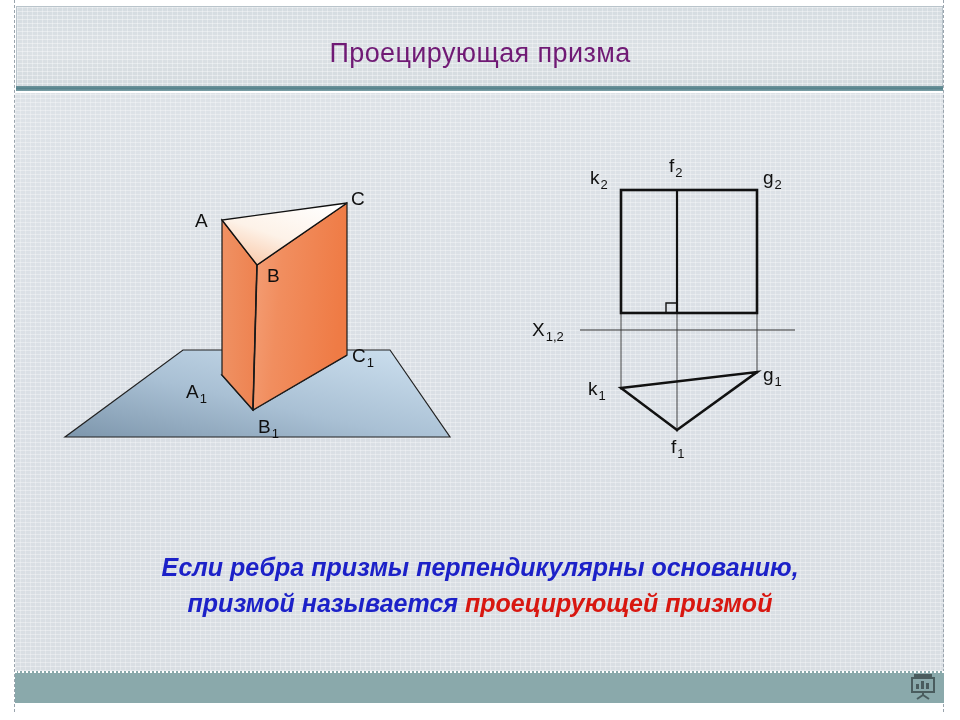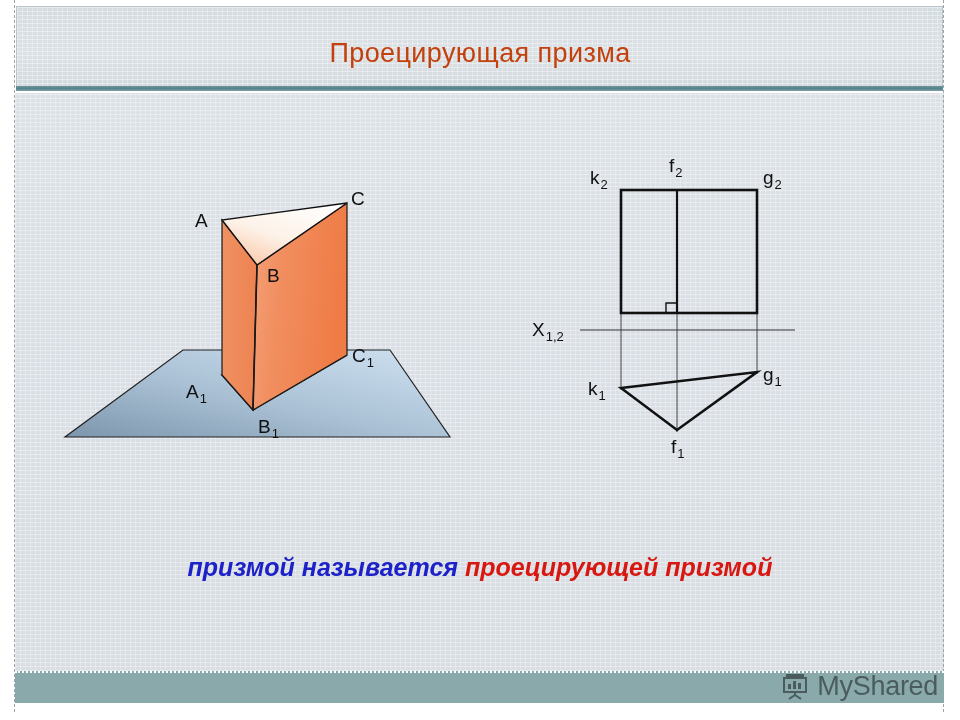--- a/index.html
+++ b/index.html
@@ -67,21 +67,21 @@
   }
 
   .slide-title {
     position: absolute;
     left: 0;
     top: 38px;
     width: 960px;
     text-align: center;
     font-size: 27px;
     letter-spacing: 0.4px;
-    color: #c2410c;
+    color: #701a75;
     white-space: nowrap;
   }
 
   
   .body-bg {
     position: absolute;
     left: 15px;
     top: 93px;
     width: 929px;
     height: 578px;
@@ -233,34 +233,34 @@
     <text class="lbl" x="80" y="44">k<tspan class="lbl-sub" dx="1" dy="5">2</tspan></text>
     <text class="lbl" x="159" y="32">f<tspan class="lbl-sub" dx="1" dy="5">2</tspan></text>
     <text class="lbl" x="253" y="44">g<tspan class="lbl-sub" dx="1" dy="5">2</tspan></text>
 
     <text class="lbl" x="78" y="255">k<tspan class="lbl-sub" dx="1" dy="5">1</tspan></text>
     <text class="lbl" x="253" y="241">g<tspan class="lbl-sub" dx="1" dy="5">1</tspan></text>
     <text class="lbl" x="161" y="313">f<tspan class="lbl-sub" dx="1" dy="5">1</tspan></text>
   </svg>
 
   <div class="caption">
+    <div>Если ребра призмы перпендикулярны основанию,</div>
     <div>
       <span>призмой называется</span>
       <span class="red">проецирующей призмой</span>
     </div>
   </div>
 
   <div class="footer-band"></div>
   <div class="watermark">
     <svg width="30" height="30" viewBox="0 0 30 30">
       <path d="M6 3 L24 3 L24 6 L6 6 Z" fill="#4a5c5e"></path>
       <rect x="4" y="7" width="22" height="14" fill="none" stroke="#4a5c5e" stroke-width="2"></rect>
       <rect x="8" y="13" width="3" height="5" fill="#4a5c5e"></rect>
       <rect x="13" y="10" width="3" height="8" fill="#4a5c5e"></rect>
       <rect x="18" y="12" width="3" height="6" fill="#4a5c5e"></rect>
       <line x1="15" y1="21" x2="15" y2="24" stroke="#4a5c5e" stroke-width="2"></line>
       <line x1="15" y1="24" x2="9" y2="28" stroke="#4a5c5e" stroke-width="2"></line>
       <line x1="15" y1="24" x2="21" y2="28" stroke="#4a5c5e" stroke-width="2"></line>
     </svg>
-    <span class="watermark-label">MyShared</span>
   </div>
 
 </div>
 
 </body></html>

